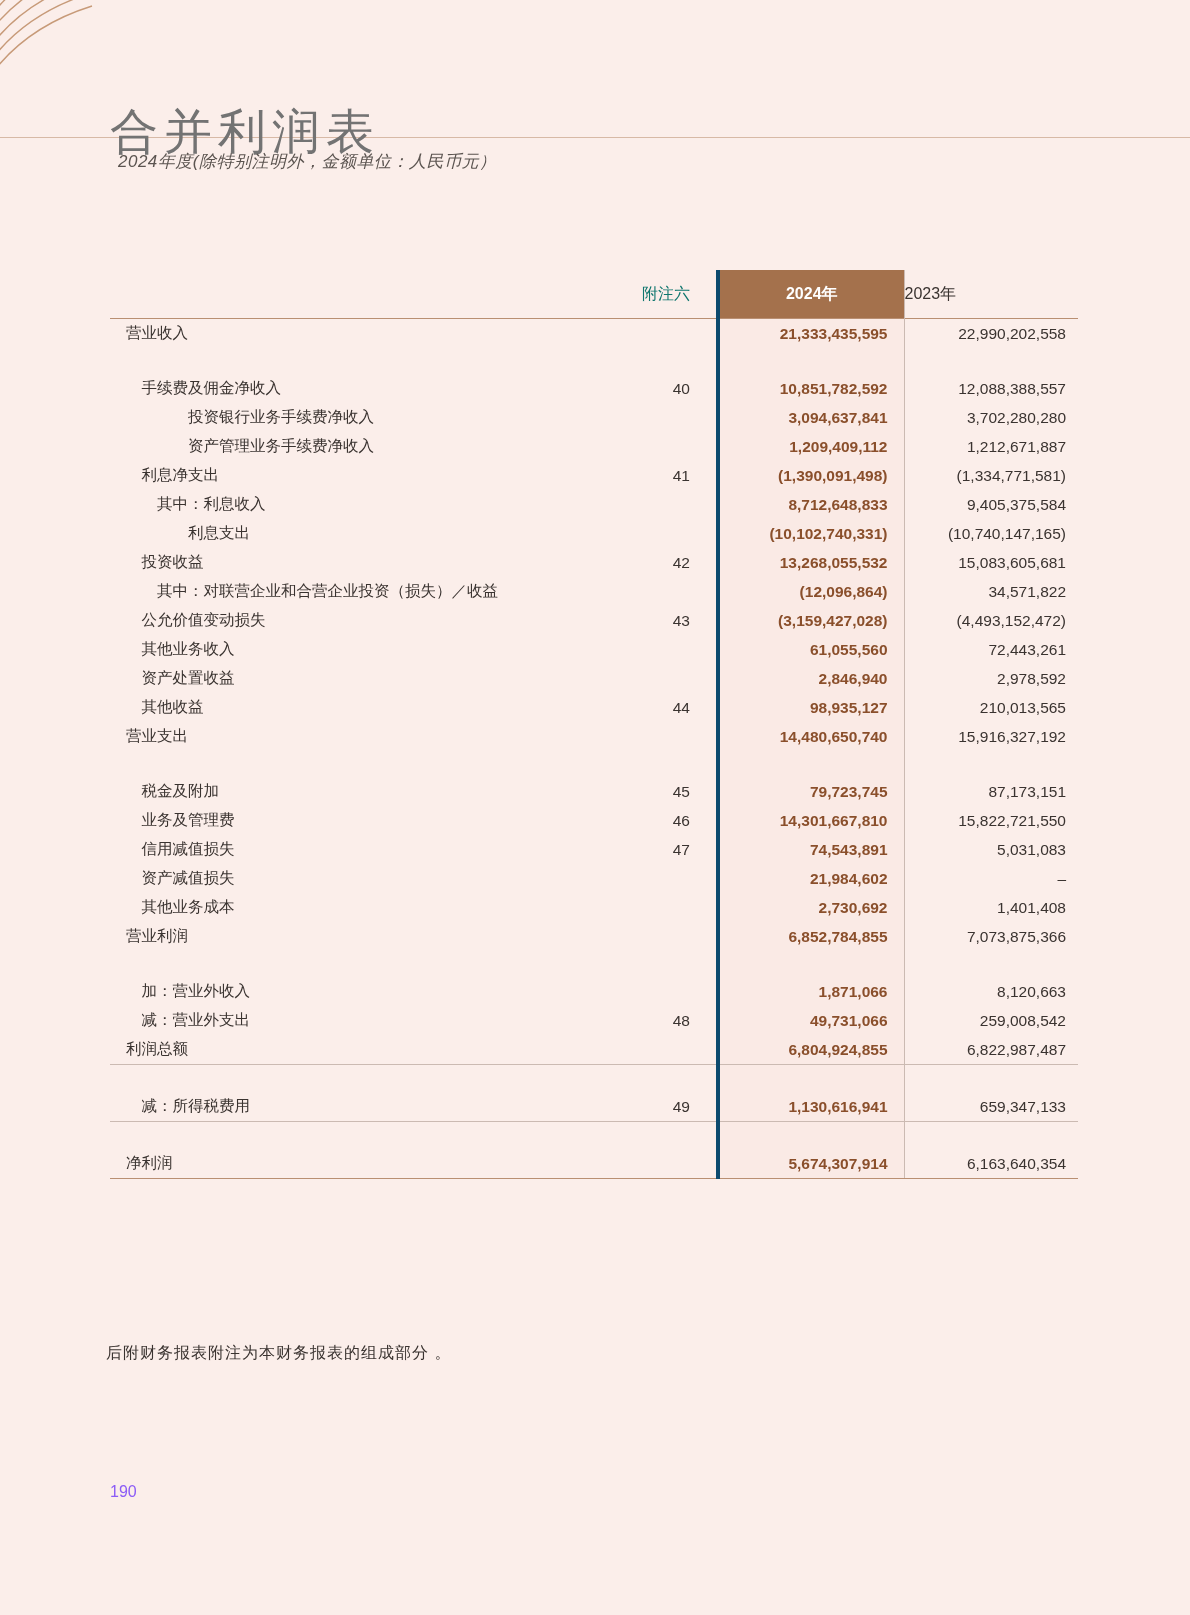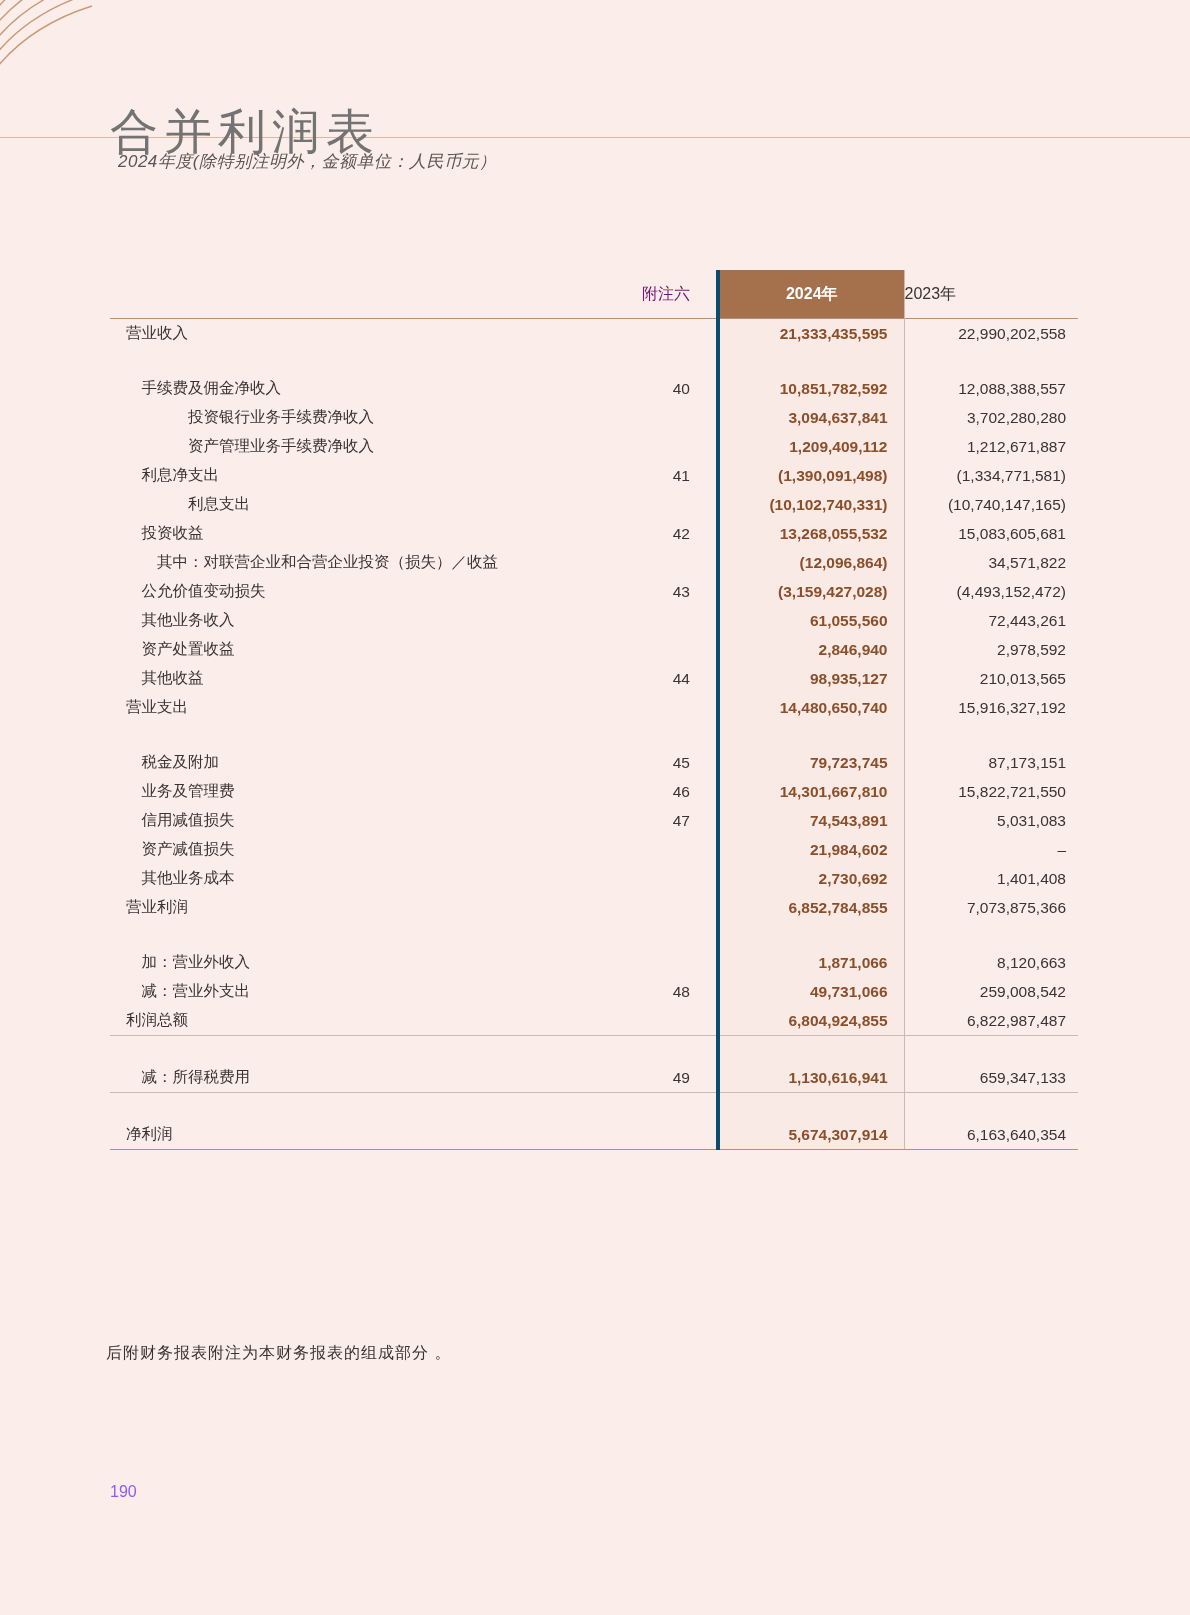--- a/index.html
+++ b/index.html
@@ -80,21 +80,21 @@
   .col-y2    { width: 174px; }
 
   
   tr.head-row td {
     height: 48px;
     font-size: 16px;
   }
   .th-note {
     text-align: right;
     padding-right: 26px !important;
-    color: #701a75;
+    color: #0f766e;
   }
   .th-y1 {
     background: #a4714c;
     color: #ffffff;
     font-weight: bold;
     text-align: center;
   }
   .th-y2 {
     text-align: left;
     padding-right: 12px !important;
@@ -221,20 +221,26 @@
           <td class="cell-y1">1,209,409,112</td>
           <td class="cell-y2">1,212,671,887</td>
         </tr>
         <tr class="data-row">
           <td class="cell-label">　利息净支出</td>
           <td class="cell-note">41</td>
           <td class="cell-y1">(1,390,091,498)</td>
           <td class="cell-y2">(1,334,771,581)</td>
         </tr>
         <tr class="data-row">
+          <td class="cell-label">　　其中：利息收入</td>
+          <td class="cell-note"></td>
+          <td class="cell-y1">8,712,648,833</td>
+          <td class="cell-y2">9,405,375,584</td>
+        </tr>
+        <tr class="data-row">
           <td class="cell-label">　　　　利息支出</td>
           <td class="cell-note"></td>
           <td class="cell-y1">(10,102,740,331)</td>
           <td class="cell-y2">(10,740,147,165)</td>
         </tr>
         <tr class="data-row">
           <td class="cell-label">　投资收益</td>
           <td class="cell-note">42</td>
           <td class="cell-y1">13,268,055,532</td>
           <td class="cell-y2">15,083,605,681</td>

